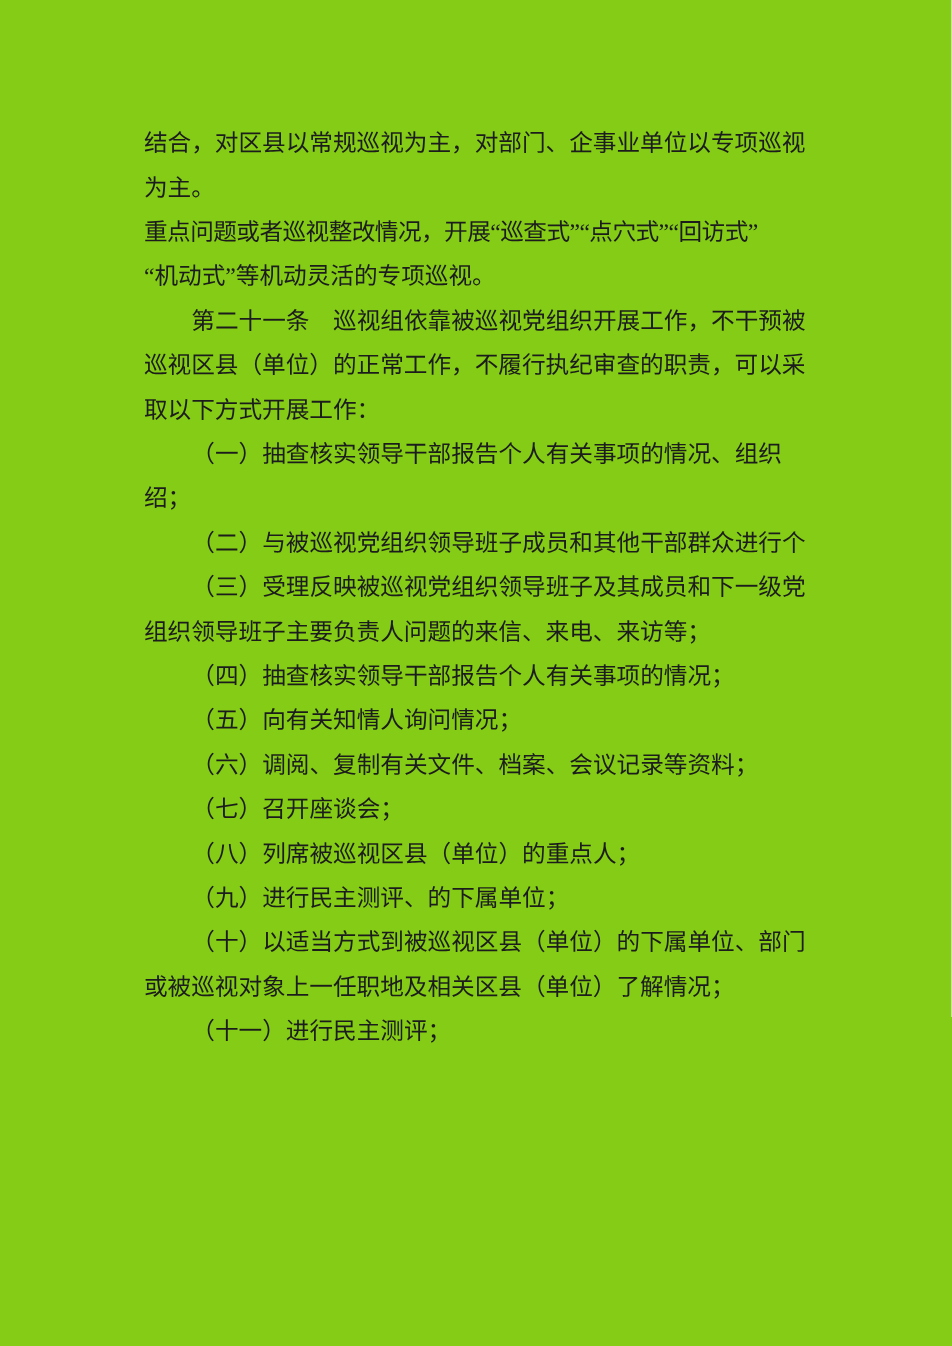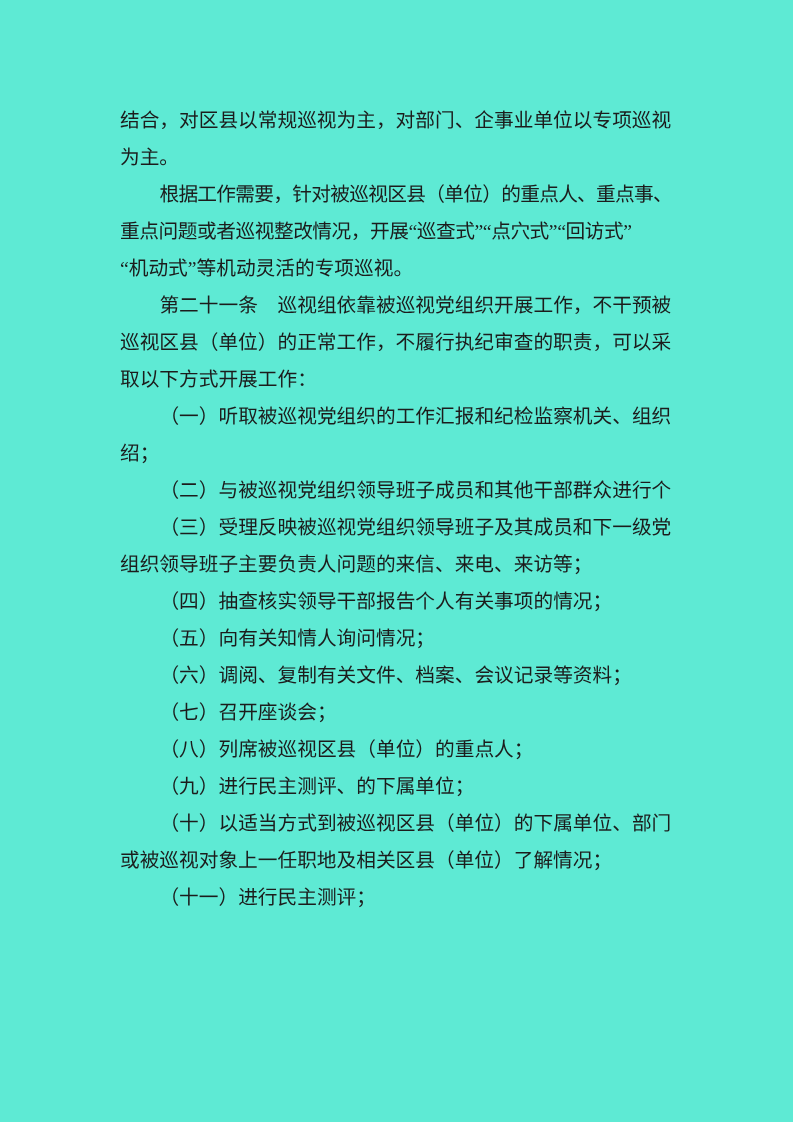--- a/index.html
+++ b/index.html
@@ -4,21 +4,21 @@
 <style>
   html, body {
     margin: 0;
     padding: 0;
     background: #ffffff;
   }
   .page {
     position: relative;
     width: 793px;
     height: 1122px;
-    background: #5eead4;
+    background: #84cc16;
     overflow: hidden;
     font-family: "Liberation Serif", serif;
   }
   .text-block {
     position: absolute;
     left: 120px;
     top: 102px;
     width: 553px;
     font-size: 19.7px;
     line-height: 37px;
@@ -36,27 +36,26 @@
   .sq1 { letter-spacing: -0.7px; }
   .sq2 { letter-spacing: -0.45px; }
 </style>
 </head>
 <body>
 
 <div class="page">
   <div class="text-block">
     <div class="line">结合，对区县以常规巡视为主，对部门、企事业单位以专项巡视</div>
     <div class="line">为主。</div>
-    <div class="line indent sq1">根据工作需要，针对被巡视区县（单位）的重点人、重点事、</div>
     <div class="line sq2">重点问题或者巡视整改情况，开展“巡查式”“点穴式”“回访式”</div>
     <div class="line">“机动式”等机动灵活的专项巡视。</div>
     <div class="line indent">第二十一条　巡视组依靠被巡视党组织开展工作，不干预被</div>
     <div class="line">巡视区县（单位）的正常工作，不履行执纪审查的职责，可以采</div>
     <div class="line">取以下方式开展工作：</div>
-    <div class="line indent">（一）听取被巡视党组织的工作汇报和纪检监察机关、组织</div>
+    <div class="line indent">（一）抽查核实领导干部报告个人有关事项的情况、组织</div>
     <div class="line">绍；</div>
     <div class="line indent">（二）与被巡视党组织领导班子成员和其他干部群众进行个</div>
     <div class="line indent">（三）受理反映被巡视党组织领导班子及其成员和下一级党</div>
     <div class="line">组织领导班子主要负责人问题的来信、来电、来访等；</div>
     <div class="line indent">（四）抽查核实领导干部报告个人有关事项的情况；</div>
     <div class="line indent">（五）向有关知情人询问情况；</div>
     <div class="line indent">（六）调阅、复制有关文件、档案、会议记录等资料；</div>
     <div class="line indent">（七）召开座谈会；</div>
     <div class="line indent">（八）列席被巡视区县（单位）的重点人；</div>
     <div class="line indent">（九）进行民主测评、的下属单位；</div>

